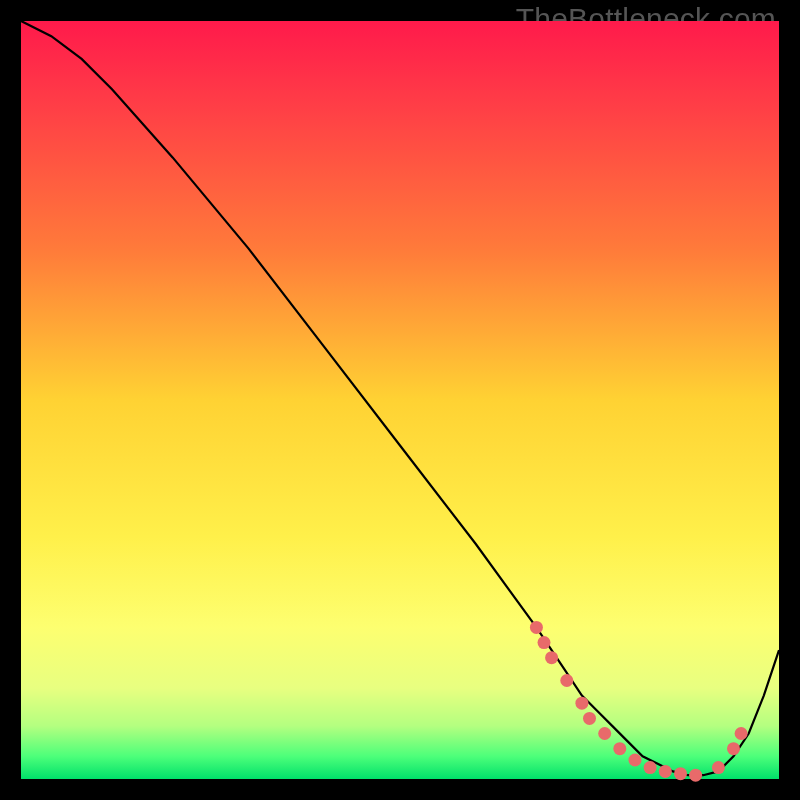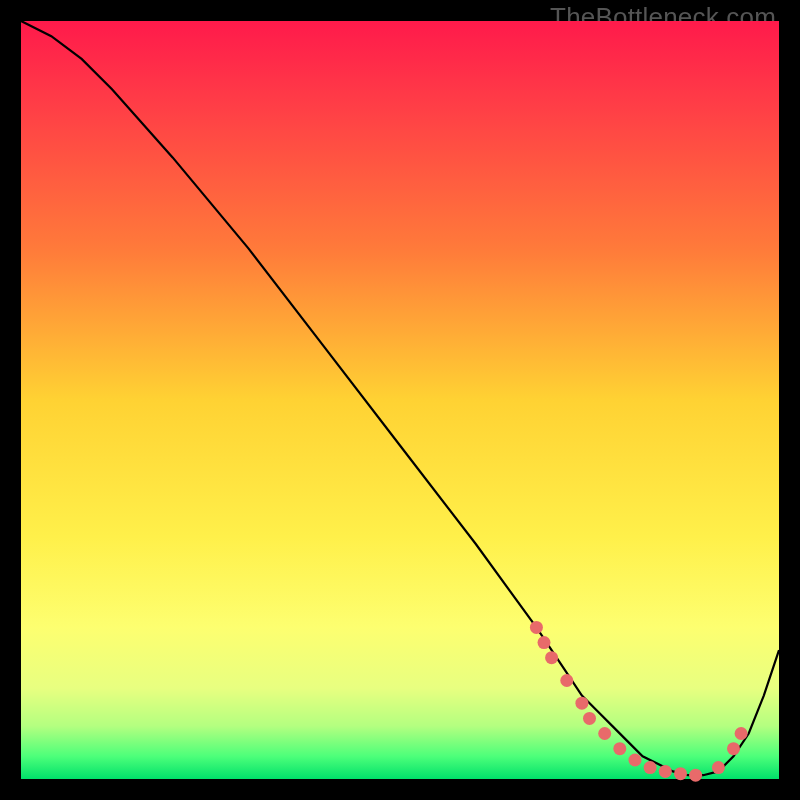--- a/index.html
+++ b/index.html
@@ -36,21 +36,21 @@
       #b4ff80 93%,
       #4dff7a 97%,
       #00e06a 100%
     );
   }
   .watermark {
     position: absolute;
     top: 2px;
     right: 24px;
     color: #555;
-    font-size: 26px;
+    font-size: 30px;
     letter-spacing: 0.2px;
     user-select: none;
   }
   svg.curve {
     position: absolute;
     left: 0;
     top: 0;
     width: 758px;
     height: 758px;
     overflow: visible;

